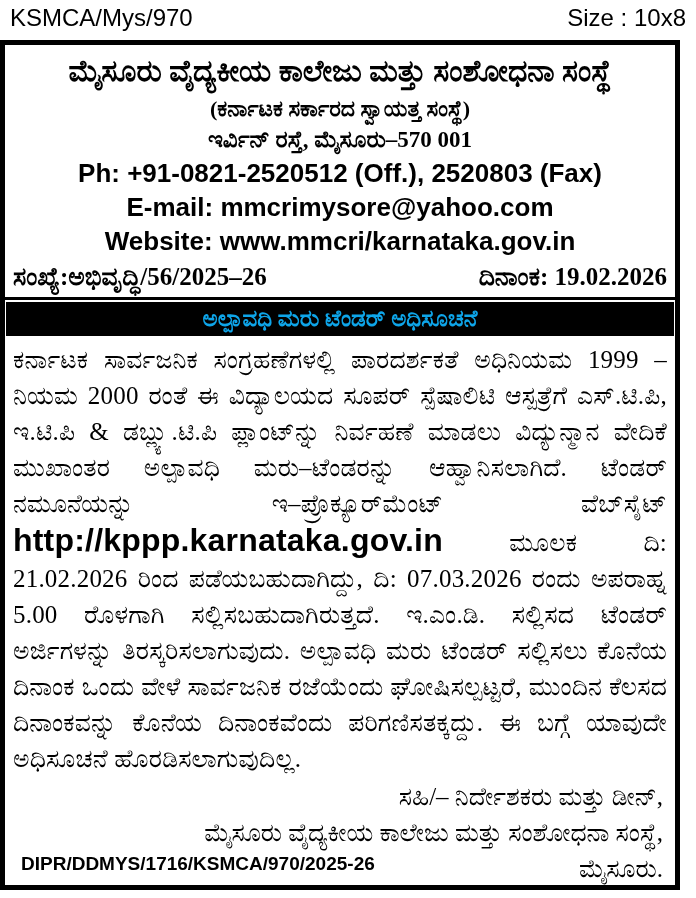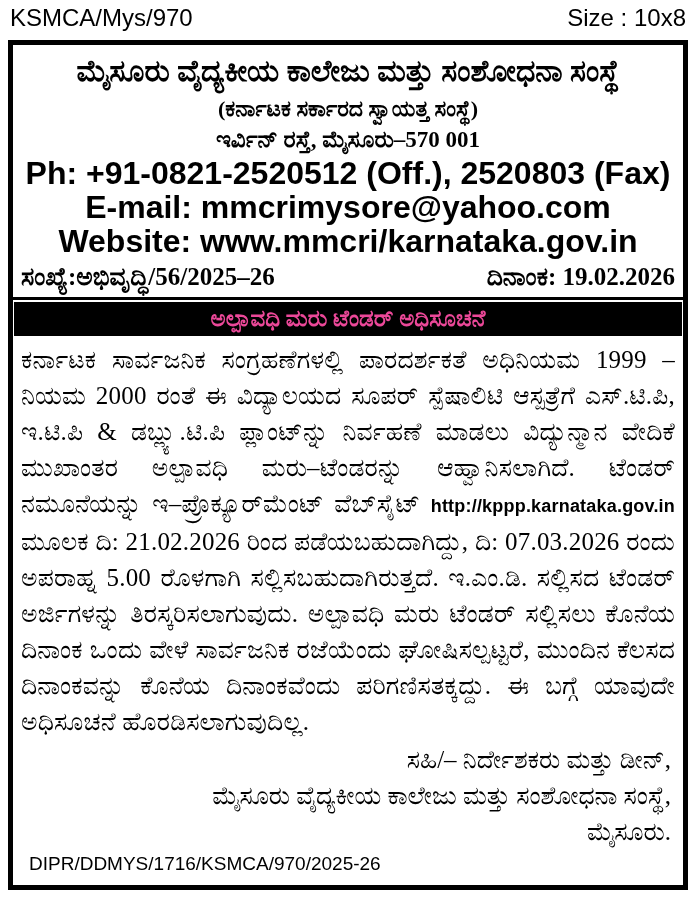--- a/index.html
+++ b/index.html
@@ -24,21 +24,21 @@
     align-items: flex-start;
     padding: 3px 10px 0 10px;
     font-family: "Liberation Sans", sans-serif;
     font-size: 24px;
     line-height: 30px;
     color: #000;
   }
   
   .notice-box {
     position: absolute;
-    left: 8px;
+    left: 0;
     top: 40px;
     width: 680px;
     height: 850px;
     border: 5px solid #000000;
     box-sizing: border-box;
     background: #ffffff;
     display: flex;
     flex-direction: column;
     overflow: hidden;
   }
@@ -61,73 +61,73 @@
   }
   .org-address {
     font-family: "Liberation Serif", serif;
     font-weight: bold;
     font-size: 23px;
     line-height: 32px;
   }
   .contact-line {
     font-family: "Liberation Sans", sans-serif;
     font-weight: bold;
-    font-size: 32px;
+    font-size: 26px;
     line-height: 34px;
   }
   .ref-row {
     display: flex;
     justify-content: space-between;
     font-family: "Liberation Serif", serif;
     font-weight: bold;
     font-size: 25px;
     line-height: 36px;
     padding: 1px 8px 2px 8px;
     text-align: left;
     align-items: flex-end;
   }
   .title-bar {
     background: #000000;
-    color: #ec4899;
+    color: #0ea5e9;
     text-align: center;
     font-family: "Liberation Serif", serif;
     font-weight: bold;
     font-size: 23px;
     line-height: 32px;
     margin: 2px 1px;
     padding: 1px 0;
   }
   .body-text {
     font-family: "Liberation Serif", serif;
     font-size: 25px;
     line-height: 36px;
     text-align: justify;
     padding: 4px 8px 0 8px;
     letter-spacing: 0.2px;
   }
   .body-text .url {
     font-family: "Liberation Sans", sans-serif;
     font-weight: bold;
-    font-size: 18px;
+    font-size: 32px;
   }
   .signature-block {
     font-family: "Liberation Serif", serif;
     font-weight: normal;
     font-size: 25px;
     line-height: 36px;
     text-align: right;
     padding: 2px 12px 12px 8px;
     flex: 1 0 auto;
   }
   .dipr-line {
     position: absolute;
     left: 16px;
     bottom: 10px;
     font-family: "Liberation Sans", sans-serif;
-    font-weight: normal;
+    font-weight: bold;
     font-size: 19px;
     color: #000;
     margin-top: 24px;
   }
 </style>
 </head>
 <body>
 
 <div class="page">
 

